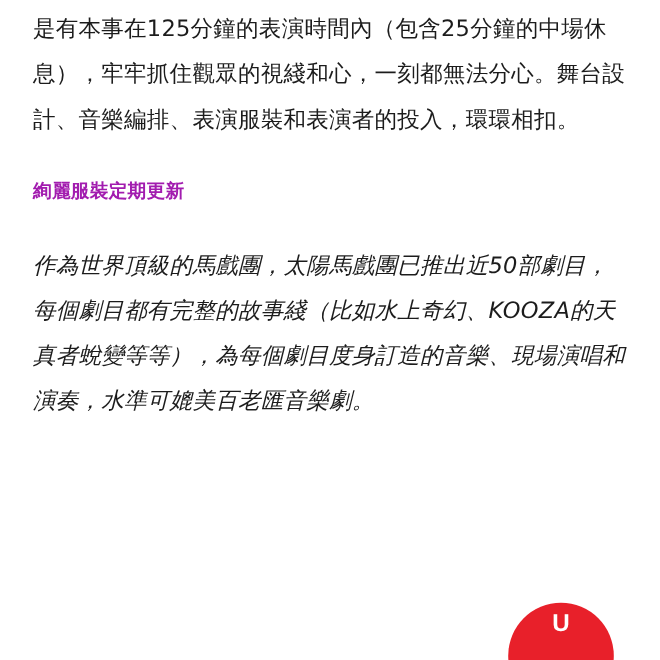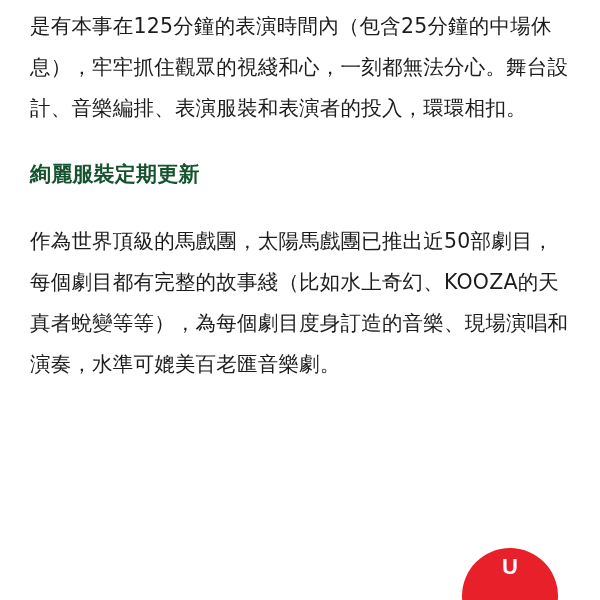--- a/index.html
+++ b/index.html
@@ -27,29 +27,30 @@
     letter-spacing: 0.2px;
     margin: 0 0 28px 0;
     text-align: left;
     color: #1c1c1c;
     word-break: break-all;
   }
   .para.first {
     margin-top: 0;
   }
   .heading {
-    font-size: 21px;
+    font-size: 17px;
     line-height: 34px;
     font-weight: bold;
     margin: 0 0 30px 0;
-    color: #14532d;
+    color: #a21caf;
     letter-spacing: 0.2px;
   }
   .para.tight {
     margin-bottom: 26px;
+    font-style: italic;
   }
   
   .badge {
     position: absolute;
     right: 42px;
     bottom: -44px;
     width: 96px;
     height: 96px;
     border-radius: 50%;
     background: #e8202a;

